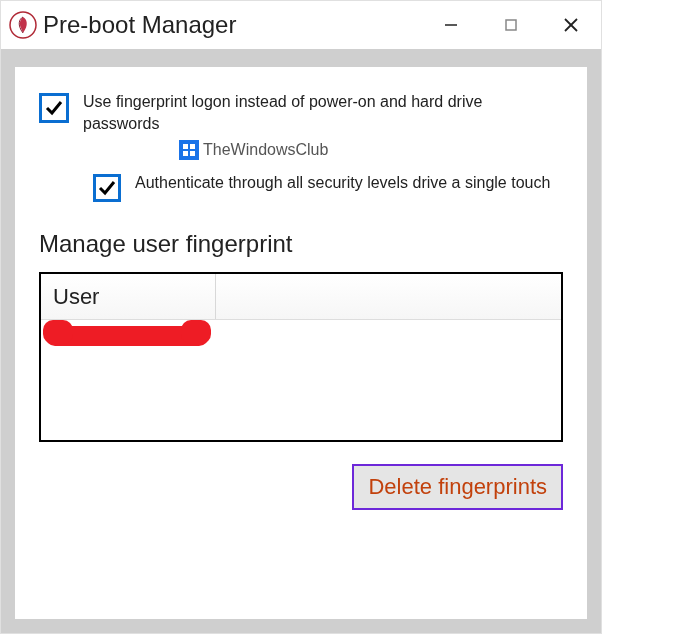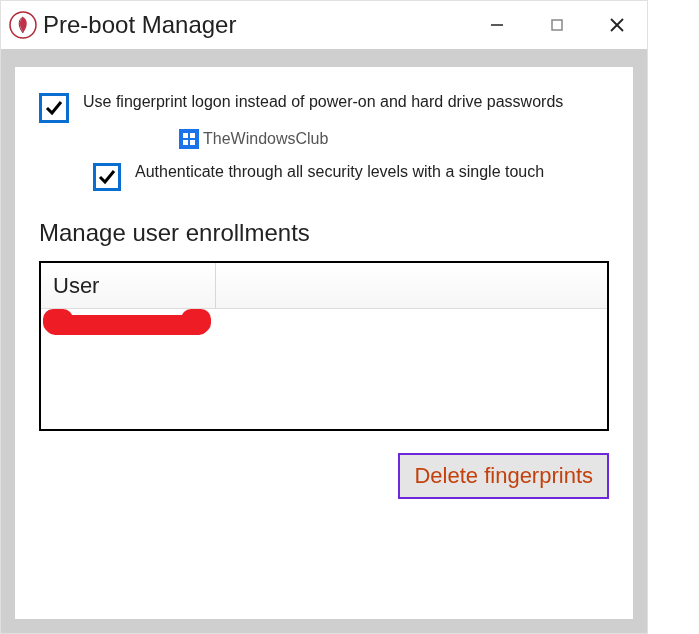--- a/index.html
+++ b/index.html
@@ -5,21 +5,21 @@
   * { box-sizing: border-box; }
   body {
     margin: 0;
     font-family: "Segoe UI", Arial, sans-serif;
     background: #fff;
     width: 699px;
     height: 634px;
     overflow: hidden;
   }
   .window {
-    width: 648px;
+    width: 602px;
     height: 634px;
     border: 1px solid #e0e0e0;
   }
   .titlebar {
     display: flex;
     align-items: center;
     height: 48px;
     padding: 0 0 0 8px;
     background: #fff;
   }
@@ -223,24 +223,24 @@
         </div>
         <span>TheWindowsClub</span>
       </div>
 
       <div class="checkbox-row indent">
         <div class="cb small">
           <svg viewBox="0 0 20 20">
               <polyline points="3,10 8,15 17,4" fill="none" stroke="#000" stroke-width="3"></polyline>
             </svg>
         </div>
-        <div class="cb-label">Authenticate through all security levels with a single touch</div>
-      </div>
-
-      <div class="section-label">Manage user enrollments</div>
+        <div class="cb-label">Authenticate through all security levels drive a single touch</div>
+      </div>
+
+      <div class="section-label">Manage user fingerprint</div>
 
       <div class="table">
         <div class="thead">
           <div class="th user">User</div>
           <div class="th rest"></div>
         </div>
         <div class="tbody">
           <div class="redact"></div>
         </div>
       </div>

